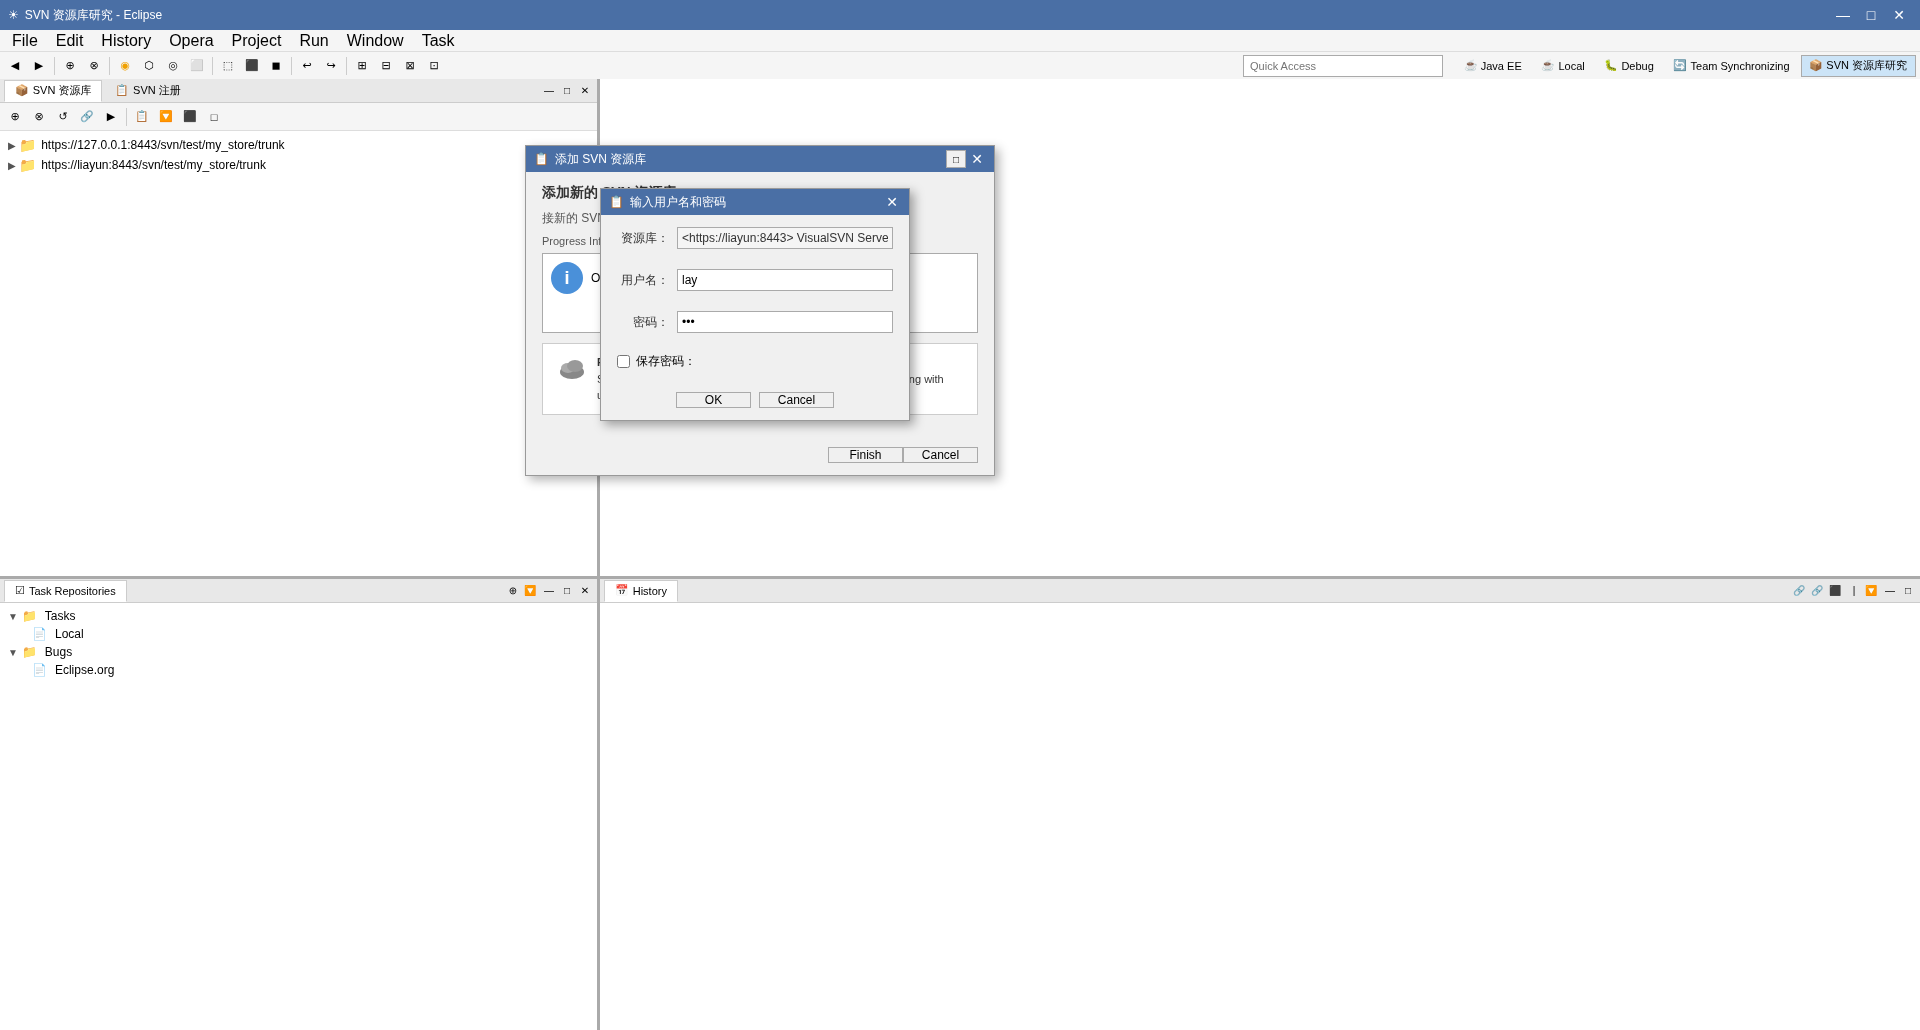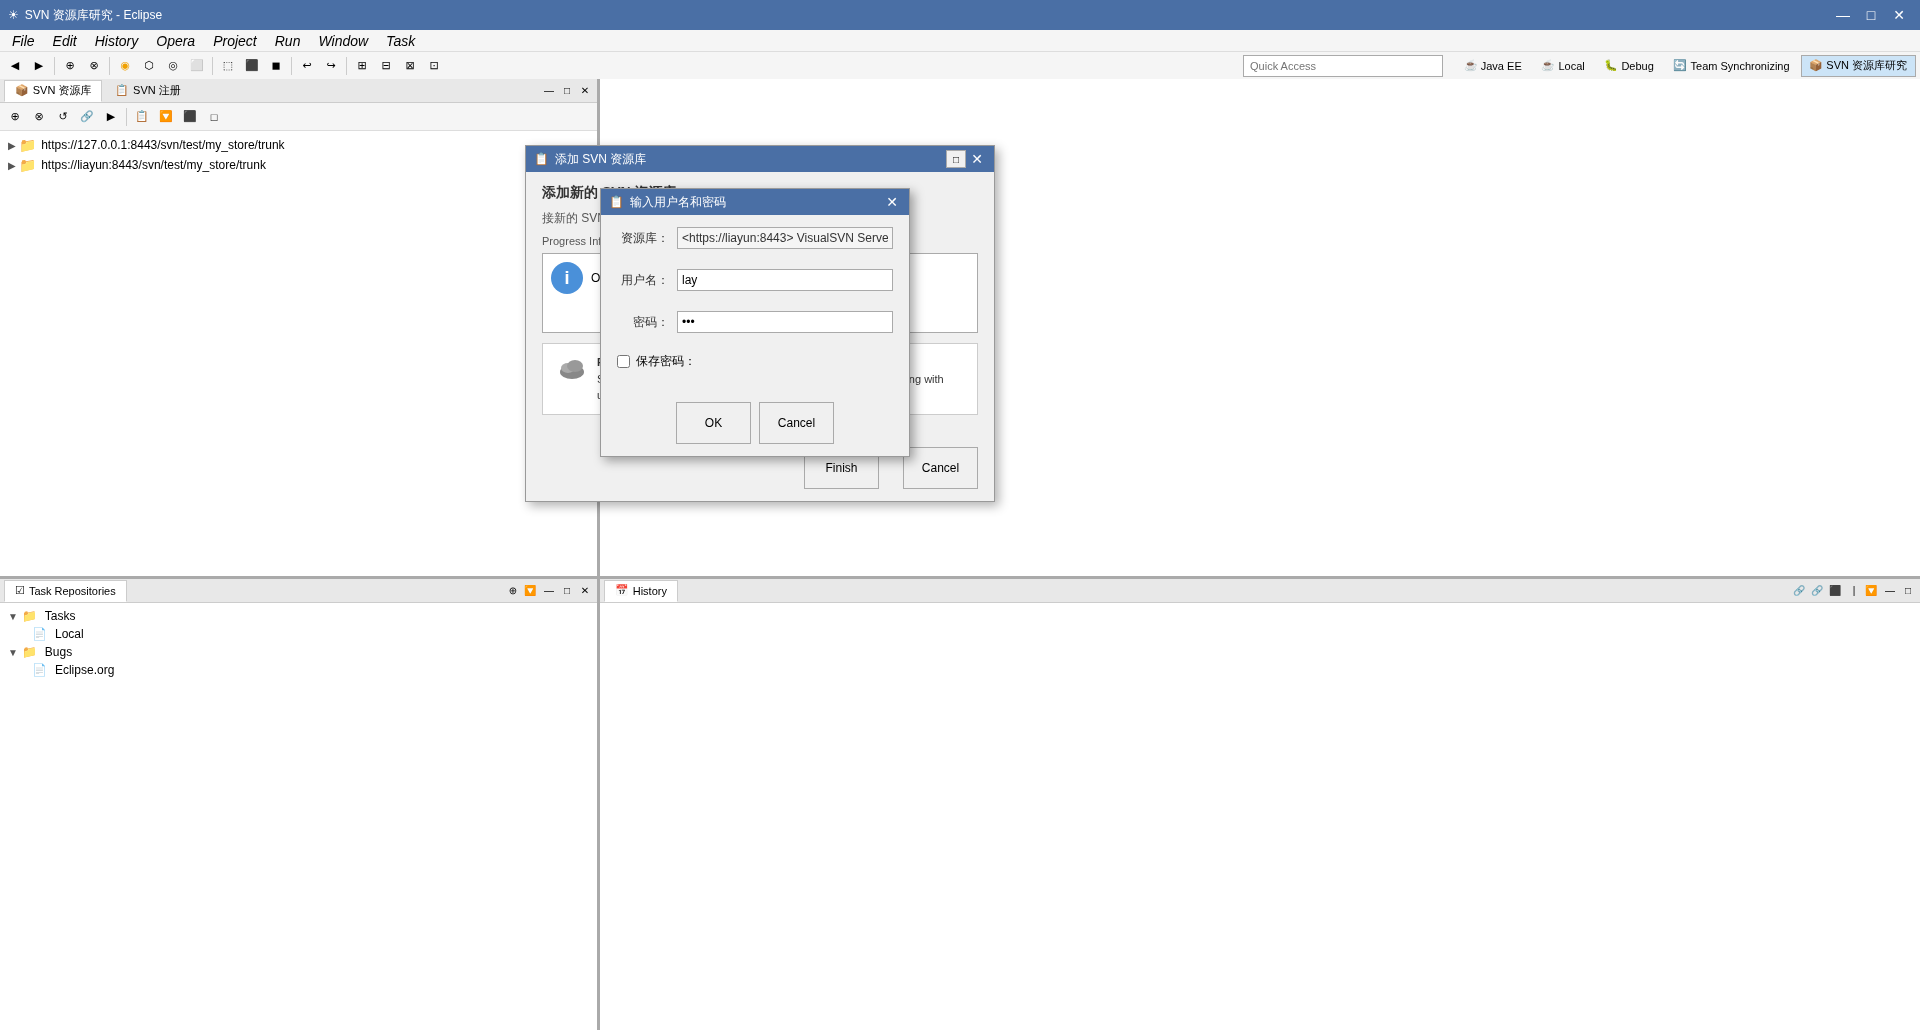--- a/index.html
+++ b/index.html
@@ -52,25 +52,24 @@
       height: 22px;
       display: flex;
       align-items: center;
       padding: 0 4px;
       border-bottom: 1px solid #ddd;
       gap: 2px;
     }
     .menu-item {
       padding: 2px 8px;
       cursor: pointer;
-      font-size: 14px;
+      font-size: 16px;
       height: 30px;
       display: flex;
       align-items: center;
-      font-style: italic;
     }
 
     
     .toolbar {
       background: #f5f5f5;
       height: 28px;
       display: flex;
       align-items: center;
       padding: 0 4px;
       border-bottom: 1px solid #ddd;
@@ -322,26 +321,26 @@
     }
     .cf-logo {
       font-size: 20px;
       color: #666;
     }
     .cf-text { font-size: 11px; line-height: 1.5; color: #333; }
     .cf-text strong { font-weight: bold; }
     .dialog-footer {
       display: flex;
       justify-content: flex-end;
-      gap: 24px;
+      gap: 0;
       padding: 8px 16px 12px;
     }
     .dialog-btn {
       min-width: 75px;
-      height: 42px;
+      height: 16px;
       padding: 0 12px;
       border: 1px solid #aaa;
       background: #f0f0f0;
       cursor: pointer;
       font-size: 12px;
       display: flex;
       align-items: center;
       justify-content: center;
     }
     .dialog-btn.primary { background: #f0f0f0; }
@@ -379,21 +378,21 @@
       background: white;
     }
     .form-input.source-label {
       background: #f5f5f5;
       color: #333;
     }
     .checkbox-row {
       display: flex;
       align-items: center;
       gap: 6px;
-      margin-bottom: 20px;
+      margin-bottom: 10px;
     }
     .credentials-footer {
       display: flex;
       justify-content: center;
       gap: 8px;
       padding-bottom: 12px;
     }
 
     
     .svn-register-tab {

